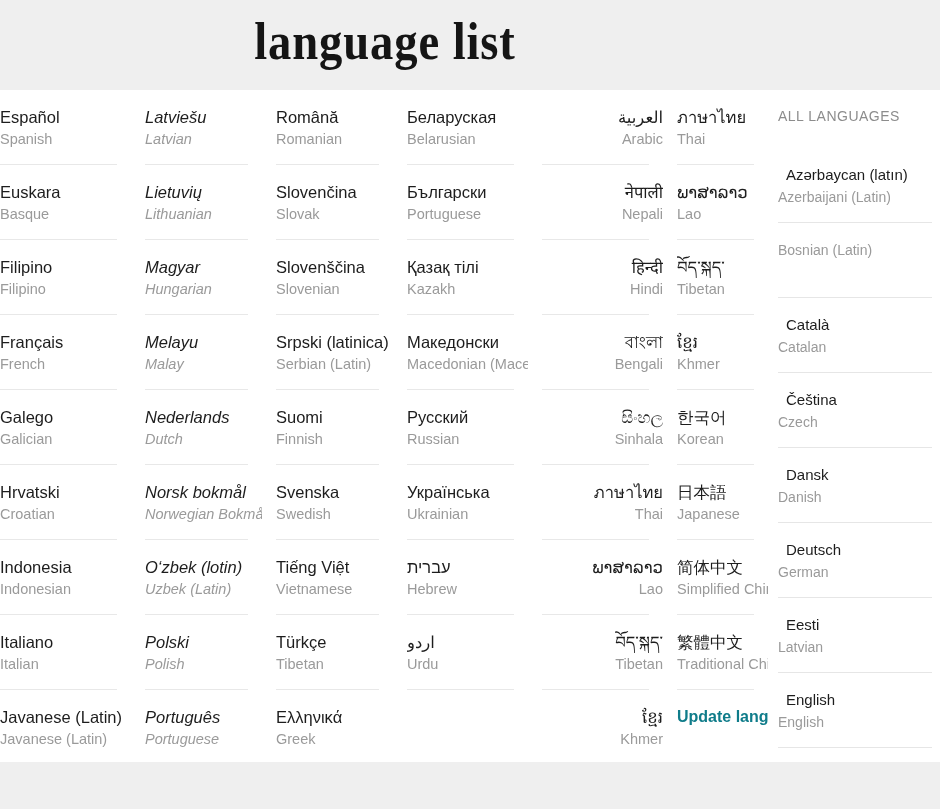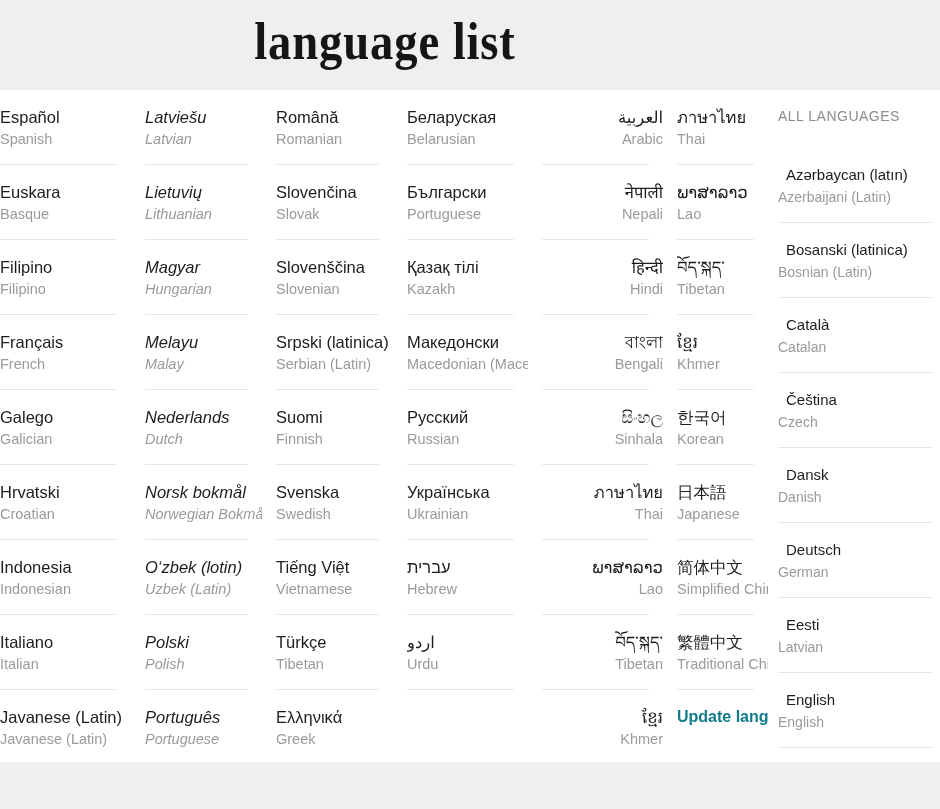--- a/index.html
+++ b/index.html
@@ -397,21 +397,20 @@
           </div>
           <a class="update-link">Update language</a>
         </div>
         <div class="col col-7">
           <div class="section-header">ALL LANGUAGES</div>
           <div class="lang-item">
             <div class="native">Azərbaycan (latın)</div>
             <div class="english">Azerbaijani (Latin)</div>
           </div>
           <div class="lang-item">
-            <div class="native">Bosanski (latinica)</div>
             <div class="english">Bosnian (Latin)</div>
           </div>
           <div class="lang-item">
             <div class="native">Català</div>
             <div class="english">Catalan</div>
           </div>
           <div class="lang-item">
             <div class="native">Čeština</div>
             <div class="english">Czech</div>
           </div>

